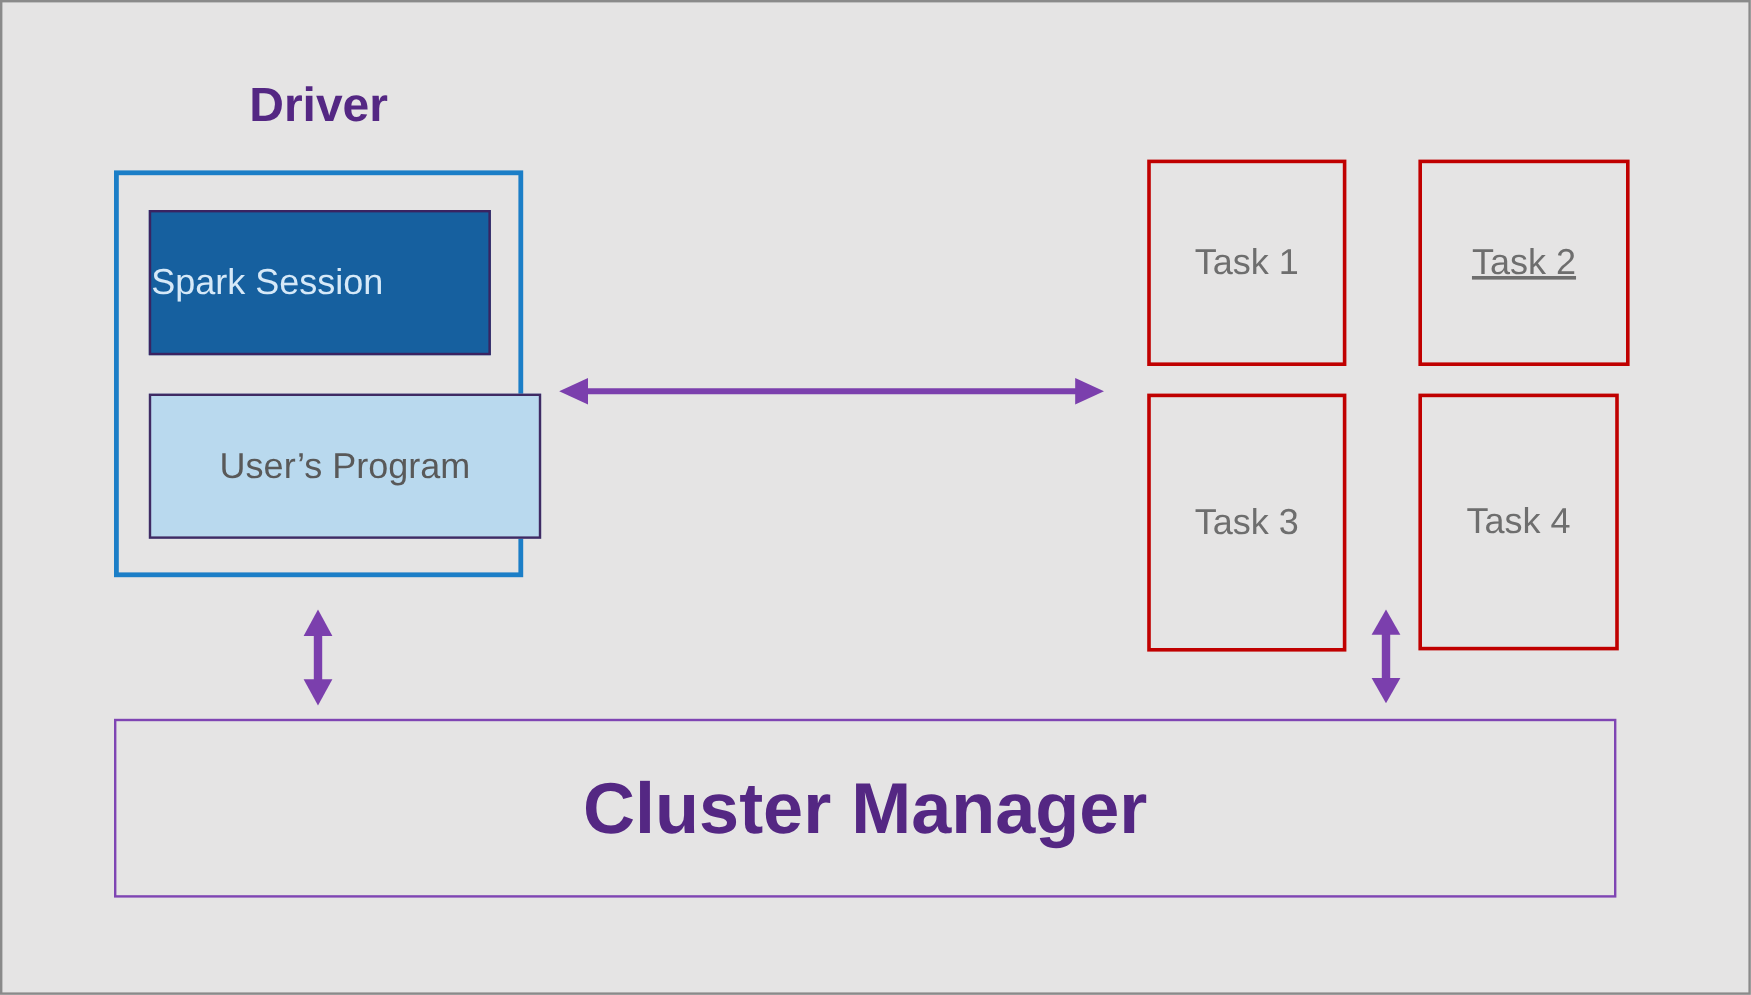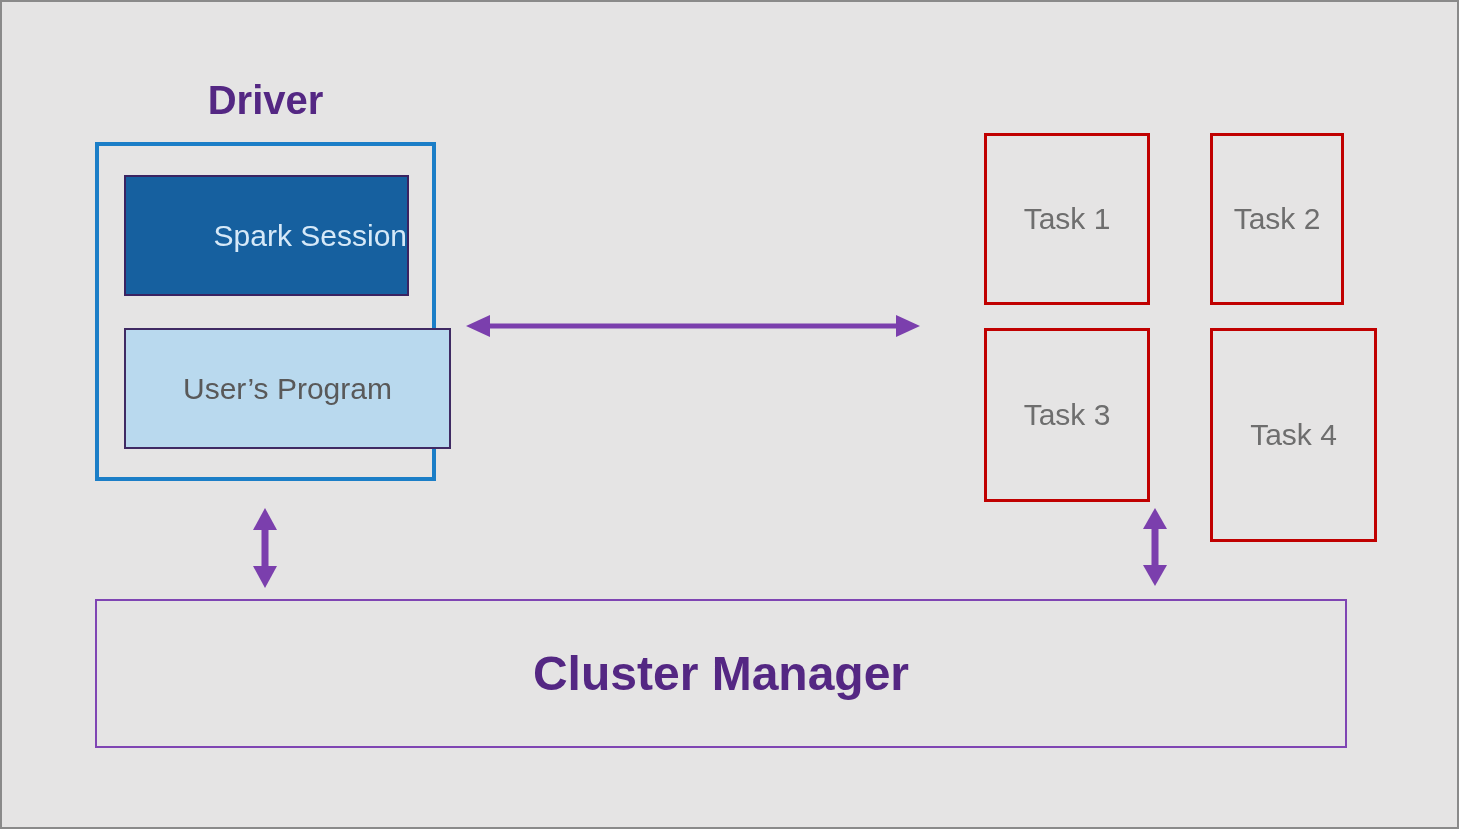--- a/index.html
+++ b/index.html
@@ -29,59 +29,58 @@
     border:2px solid var(--frame-border);
     overflow:hidden;
   }
   .heading{
     position:absolute;
     font-size:40px;font-weight:700;
     color:var(--heading);
     text-align:center;
     line-height:48px;
   }
-  .driver-title{left:93px;top:62px;width:341px;margin-top:12px;}
+  .driver-title{left:93px;top:62px;width:341px;}
   .executors-title{left:954px;top:62px;width:393px;}
 
   .driver-box{
     position:absolute;left:93px;top:140px;width:341px;height:339px;
     box-sizing:border-box;border:4px solid var(--driver-border);
   }
   .spark-box{
     position:absolute;left:122px;top:173px;width:285px;height:121px;
     box-sizing:border-box;background:var(--spark-fill);
     border:2px solid var(--spark-border);
-    display:flex;align-items:center;justify-content:flex-end;
+    display:flex;align-items:center;justify-content:flex-start;
     font-size:30px;color:var(--spark-text);
   }
   .user-box{
     position:absolute;left:122px;top:326px;width:327px;height:121px;
     box-sizing:border-box;background:var(--user-fill);
     border:2px solid var(--user-border);
     display:flex;align-items:center;justify-content:center;
     font-size:30px;color:var(--user-text);
   }
   .task-box{
     position:absolute;width:166px;height:172px;
     box-sizing:border-box;border:3px solid var(--task-border);
     display:flex;align-items:center;justify-content:center;
     font-size:30px;color:var(--task-text);
     background:transparent;
-    margin-left:28px;
   }
   .task-1{left:954px;top:131px;}
-  .task-2{left:1180px;top:131px;width:134px;}
-  .task-3{left:954px;top:326px;height:174px;}
+  .task-2{left:1180px;top:131px;width:176px;text-decoration:underline;}
+  .task-3{left:954px;top:326px;height:215px;}
   .task-4{left:1180px;top:326px;width:167px;height:214px;}
 
   .cluster-box{
     position:absolute;left:93px;top:597px;width:1252px;height:149px;
     box-sizing:border-box;border:2px solid var(--cluster-border);
     display:flex;align-items:center;justify-content:center;
-    font-size:48px;font-weight:700;color:var(--cluster-text);
+    font-size:60px;font-weight:700;color:var(--cluster-text);
   }
 
   .arrow-svg{position:absolute;display:block;}
   .h-arrow{left:462px;top:303px;}
   .v-arrow-driver{left:244px;top:505px;}
   .v-arrow-executors{left:1134px;top:505px;}
   .arrow-line{stroke:var(--arrow);}
   .arrow-head{fill:var(--arrow);}
 </style>
 </head>

